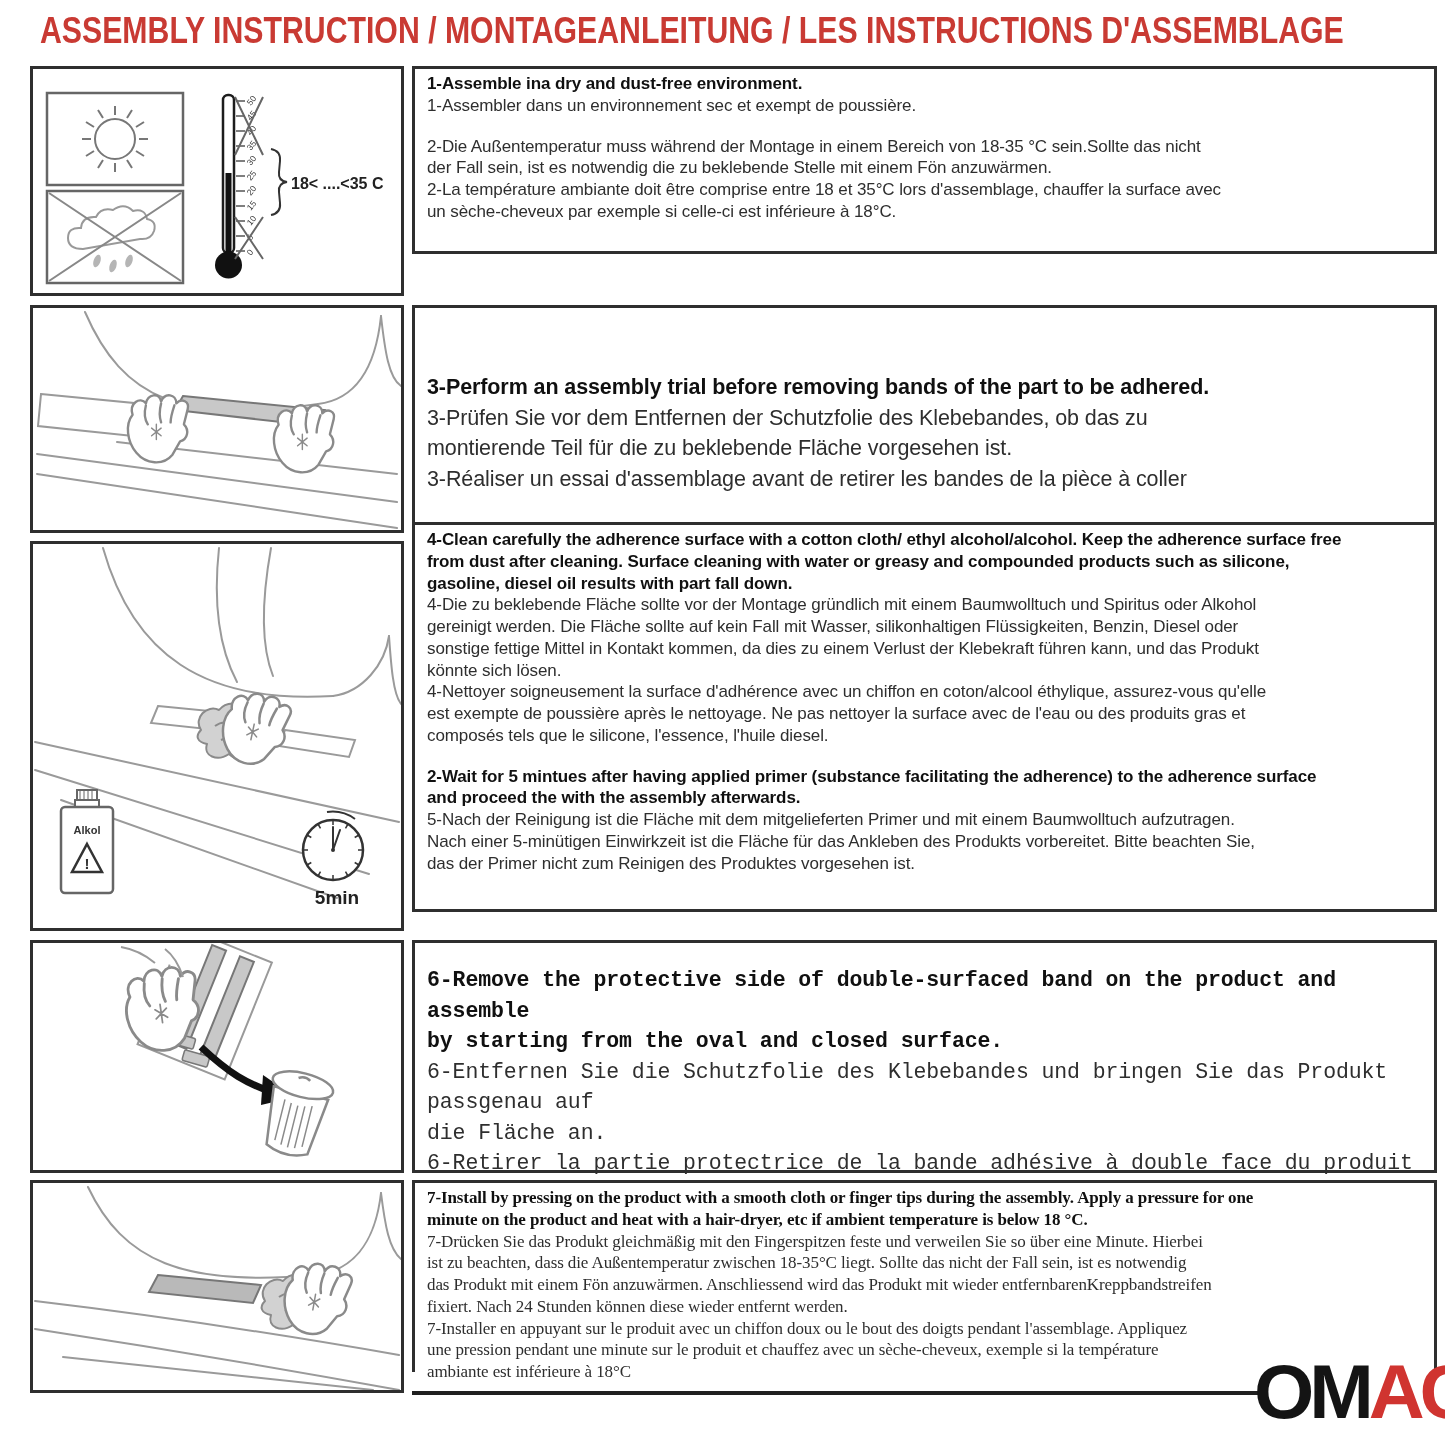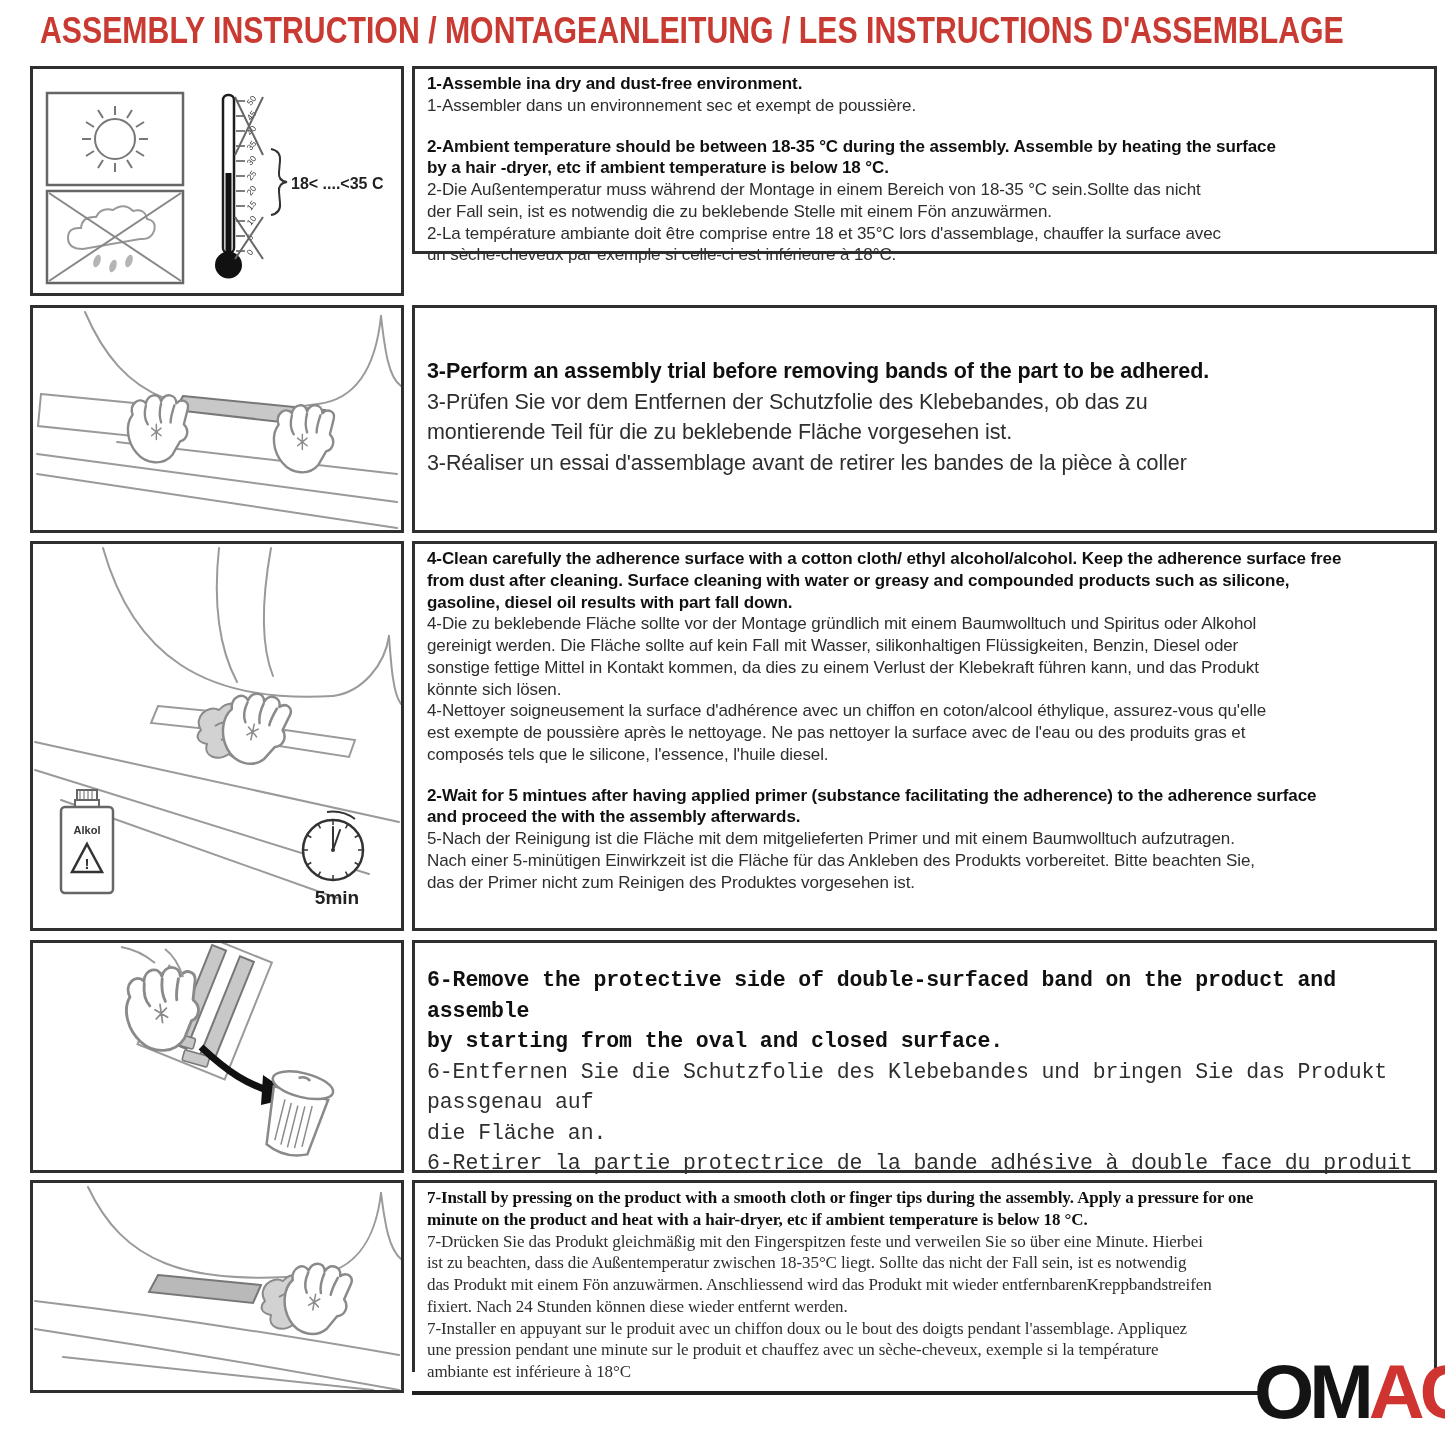--- a/index.html
+++ b/index.html
@@ -11,21 +11,21 @@
   .row-img{position:absolute;left:30px;width:374px;border:3px solid #2f2f2f;
            background:#fff;box-sizing:border-box;}
   .row-text{position:absolute;left:412px;width:1025px;border:3px solid #2f2f2f;
             background:#fff;box-sizing:border-box;padding:4px 12px;}
   .row-text p{margin:0;white-space:pre-line;letter-spacing:-0.1px;}
   .small-text p{font-size:17px;line-height:1.28;}
   .big-text p{font-size:21.5px;line-height:1.42;}
   .en{font-weight:bold;color:#101010;}
   .de,.fr{font-weight:normal;color:#2e2e2e;}
   .para-gap{height:19px;}
-  .pt-r2{padding-top:48px;}
+  .pt-r2{padding-top:64px;}
   .pt-r4{padding-top:22px;font-family:Liberation Mono, monospace;}
   .r5-text{border-bottom:0;height:192px;font-family:Liberation Serif, serif;}
   .bottom-rule{position:absolute;left:412px;top:1391px;width:848px;height:4px;background:#1f1f1f;}
   .logo{position:absolute;left:1254px;top:1348px;font-size:76px;font-weight:bold;
         letter-spacing:-5px;transform:scaleX(1.02);transform-origin:left center;white-space:nowrap;}
   .logo .lb{color:#141414;}
   .logo .lr{color:#d03430;}
   svg{display:block;}
   svg text{font-family:"Liberation Sans",sans-serif;}
 </style>
@@ -97,22 +97,20 @@
         <path d="M 202,28 L 230,86 M 230,28 L 202,86 M 202,148 L 230,190 M 230,148 L 202,190" stroke="#666" stroke-width="2" fill="none"></path>
         <path d="M 238,80 Q 248,82 247,92 L 246,103 Q 245,112 254,113 Q 245,114 246,123 L 247,134 Q 248,144 238,146" stroke="#333" stroke-width="2" fill="none"></path>
         <text x="258" y="120" font-size="16" font-weight="600" fill="#222">18&lt; ....&lt;35 C</text>
       </g>
     </svg>
   </div>
   <div class="row-text small-text" style="top:66px;height:188px;">
     <p class="en">1-Assemble ina dry and dust-free environment.</p>
     <p class="fr">1-Assembler dans un environnement sec et exempt de poussière.</p>
     <div class="para-gap"></div>
-    <p class="en">2-Ambient temperature should be between 18-35 °C  during the assembly. Assemble by heating the surface
-by a hair -dryer, etc if ambient temperature is below 18 °C.</p>
     <p class="de">2-Die Außentemperatur muss während der Montage in einem Bereich von 18-35 °C  sein.Sollte das nicht
 der Fall sein, ist es notwendig die zu beklebende Stelle mit einem Fön anzuwärmen.</p>
     <p class="fr">2-La température ambiante doit être comprise entre 18 et 35°C lors d'assemblage, chauffer la surface avec
 un sèche-cheveux par exemple si celle-ci est inférieure à 18°C.</p>
   </div>
 
   <div class="row-img" style="top:305px;height:228px;">
     <svg viewBox="0 0 368 222" width="368" height="222">
       <g stroke="#9a9a9a" stroke-width="2" fill="none" stroke-linecap="round">
         <path d="M 52,4 C 90,92 150,116 285,96"></path>
@@ -167,21 +165,21 @@
         <g stroke="#333" stroke-width="1.5">
           <path d="M0,-30 v5 M15,-26 l-2.5,4.3 M26,-15 l-4.3,2.5 M30,0 h-5 M26,15 l-4.3,-2.5 M15,26 l-2.5,-4.3 M0,30 v-5 M-15,26 l2.5,-4.3 M-26,15 l4.3,-2.5 M-30,0 h5 M-26,-15 l4.3,2.5 M-15,-26 l2.5,4.3"></path>
         </g>
         <path d="M0,0 L0,-23 M0,0 L7,-20" stroke="#333" stroke-width="2" stroke-linecap="round" fill="none"></path>
         <circle cx="0" cy="0" r="2" fill="#333"></circle>
         <path d="M -6,-38 A 38 38 0 0 1 22,-31" stroke="#333" stroke-width="2" fill="none"></path>
         <text x="4" y="54" font-size="19" font-weight="600" fill="#222" text-anchor="middle">5min</text>
       </g>
     </svg>
   </div>
-  <div class="row-text small-text" style="top:541px;height:390px;">
+  <div class="row-text small-text" style="top:522px;height:390px;">
     <p class="en">4-Clean carefully the adherence surface with a cotton cloth/ ethyl alcohol/alcohol. Keep the adherence surface free
 from dust after cleaning. Surface cleaning with water or greasy and compounded products such as silicone,
 gasoline, diesel oil results with part fall down.</p>
     <p class="de">4-Die zu beklebende Fläche sollte vor der Montage gründlich mit einem Baumwolltuch und Spiritus oder Alkohol
 gereinigt werden. Die Fläche sollte auf kein Fall mit Wasser, silikonhaltigen Flüssigkeiten, Benzin, Diesel oder
 sonstige fettige Mittel in Kontakt kommen, da dies zu einem Verlust der Klebekraft führen kann, und das Produkt
 könnte sich lösen.</p>
     <p class="fr">4-Nettoyer soigneusement la surface d'adhérence avec un chiffon en coton/alcool éthylique, assurez-vous qu'elle
 est exempte de poussière après le nettoyage. Ne pas nettoyer la surface avec de l'eau ou des produits gras et
 composés tels que le silicone, l'essence, l'huile diesel.</p>

